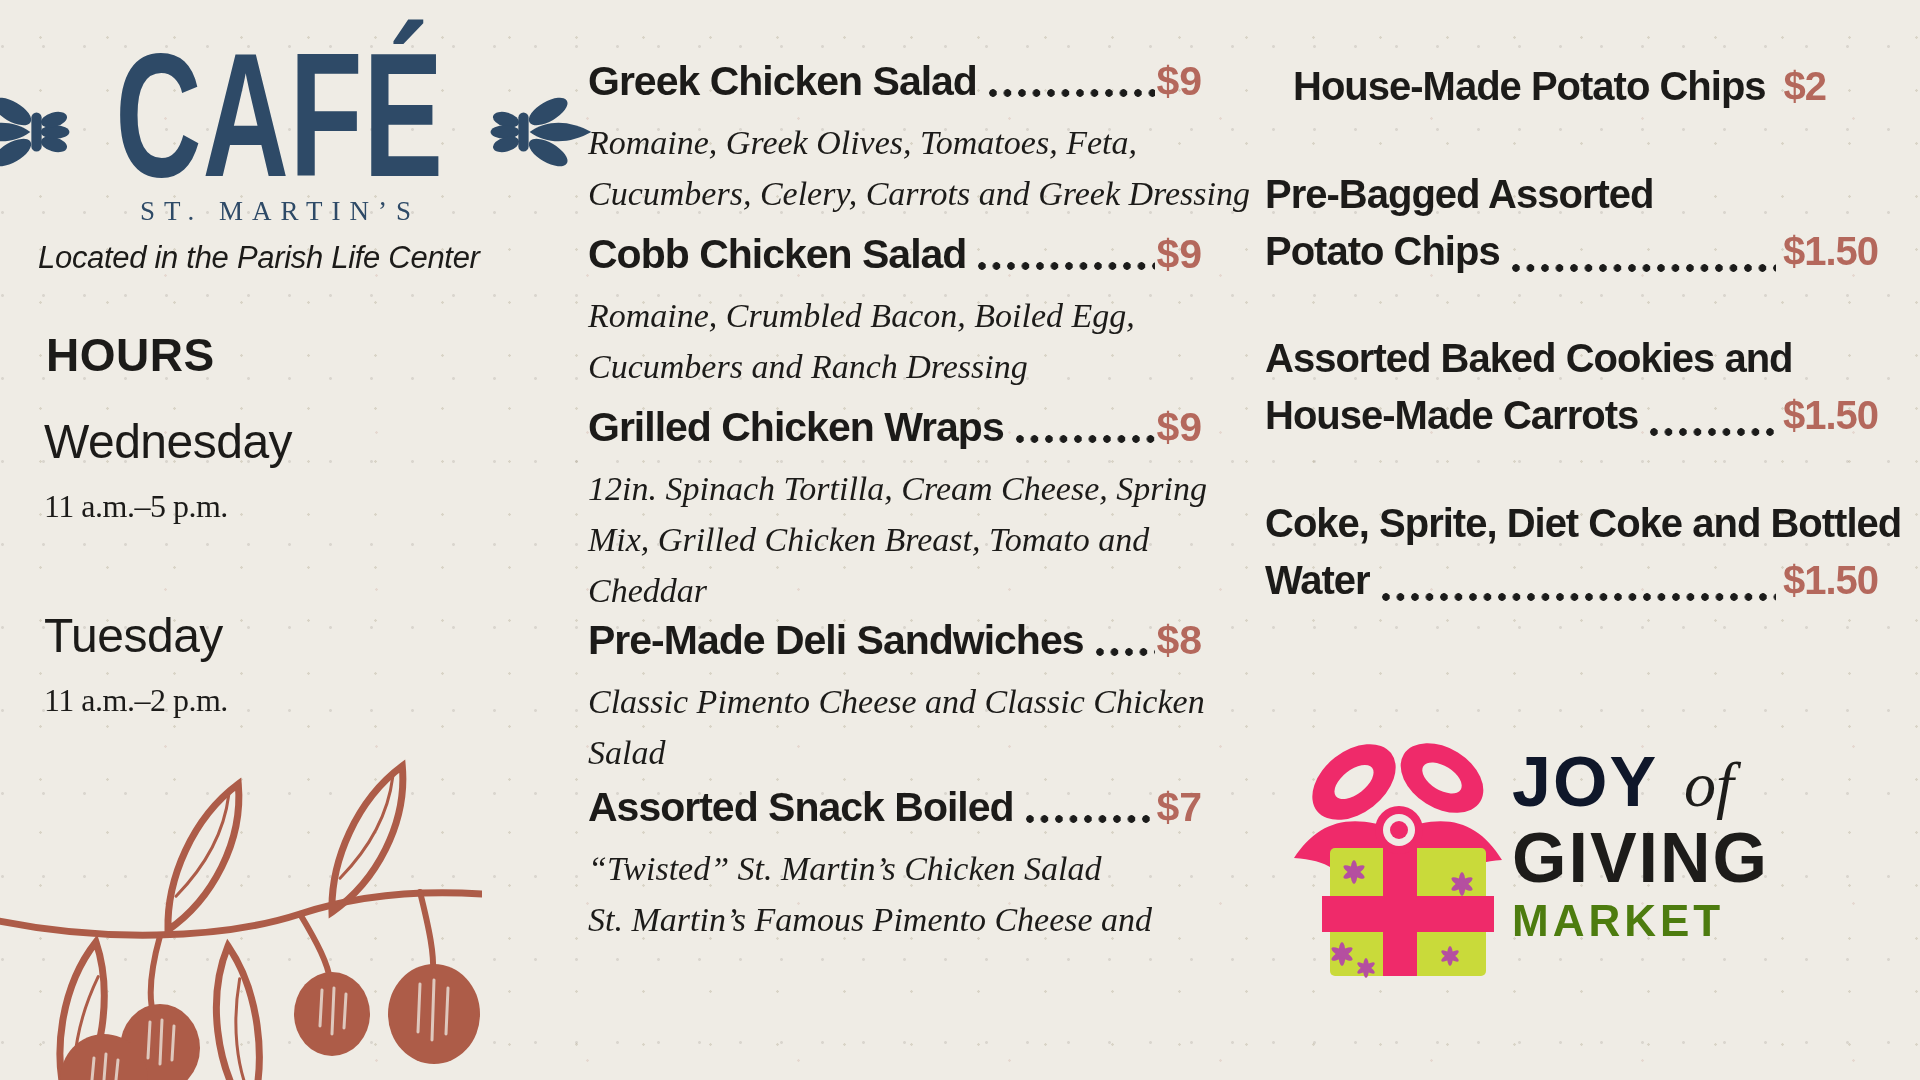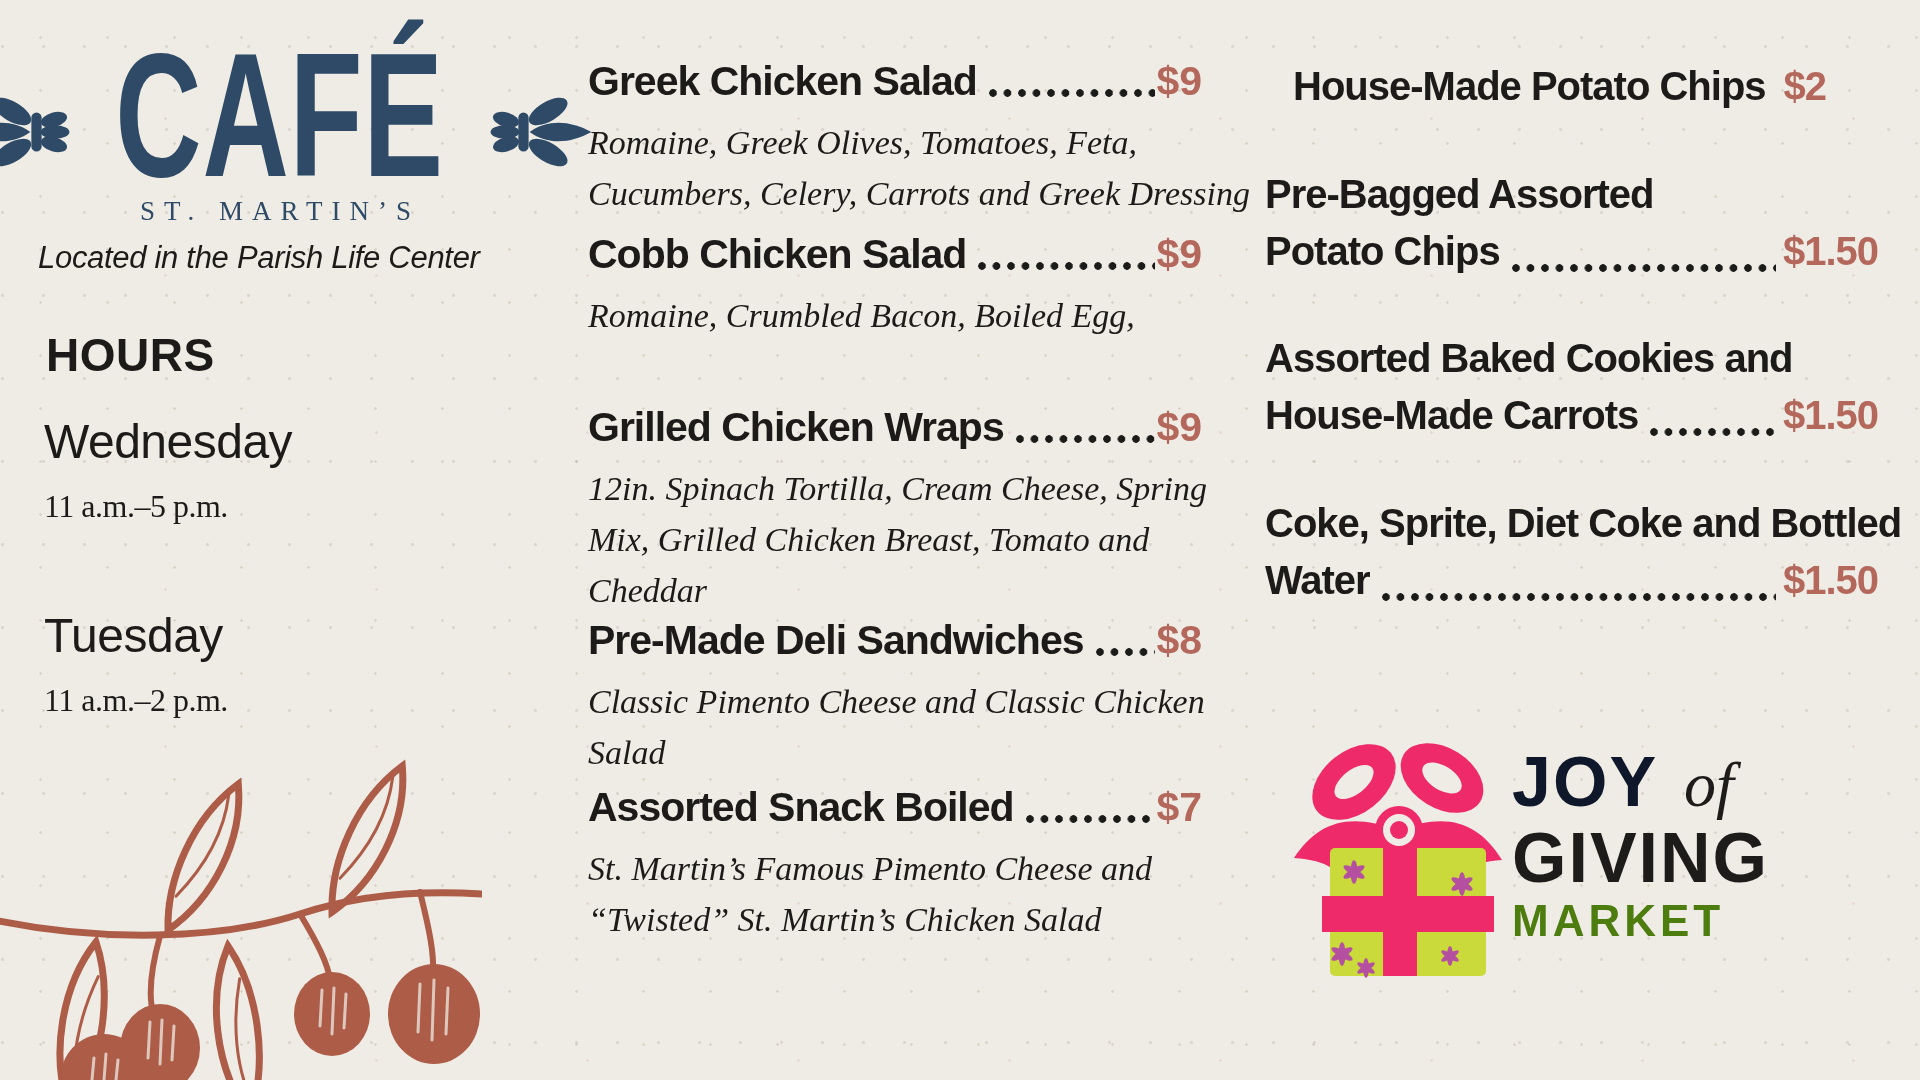--- a/index.html
+++ b/index.html
@@ -117,20 +117,21 @@
 </div>
 
 <div class="abs m-item m2">
   <div class="m-row">
     <span class="m-name">Cobb Chicken Salad</span>
     <span class="lead"></span>
     <span class="price">$9</span>
   </div>
   <div class="m-desc">
     <div>Romaine, Crumbled Bacon, Boiled Egg,</div>
+    <div>Cucumbers and Ranch Dressing</div>
   </div>
 </div>
 
 <div class="abs m-item m3">
   <div class="m-row">
     <span class="m-name">Grilled Chicken Wraps</span>
     <span class="lead"></span>
     <span class="price">$9</span>
   </div>
   <div class="m-desc">
@@ -152,22 +153,22 @@
   </div>
 </div>
 
 <div class="abs m-item m5">
   <div class="m-row">
     <span class="m-name">Assorted Snack Boiled</span>
     <span class="lead"></span>
     <span class="price">$7</span>
   </div>
   <div class="m-desc">
+    <div>“Twisted” St. Martin’s Chicken Salad</div>
     <div>St. Martin’s Famous Pimento Cheese and</div>
-    <div>“Twisted” St. Martin’s Chicken Salad</div>
   </div>
 </div>
 
 <div class="abs s-item s1">
   <div class="s-row short">
     <span class="s-name">House-Made Potato Chips</span>
     <span class="lead"></span>
     <span class="price">$2</span>
   </div>
 </div>

